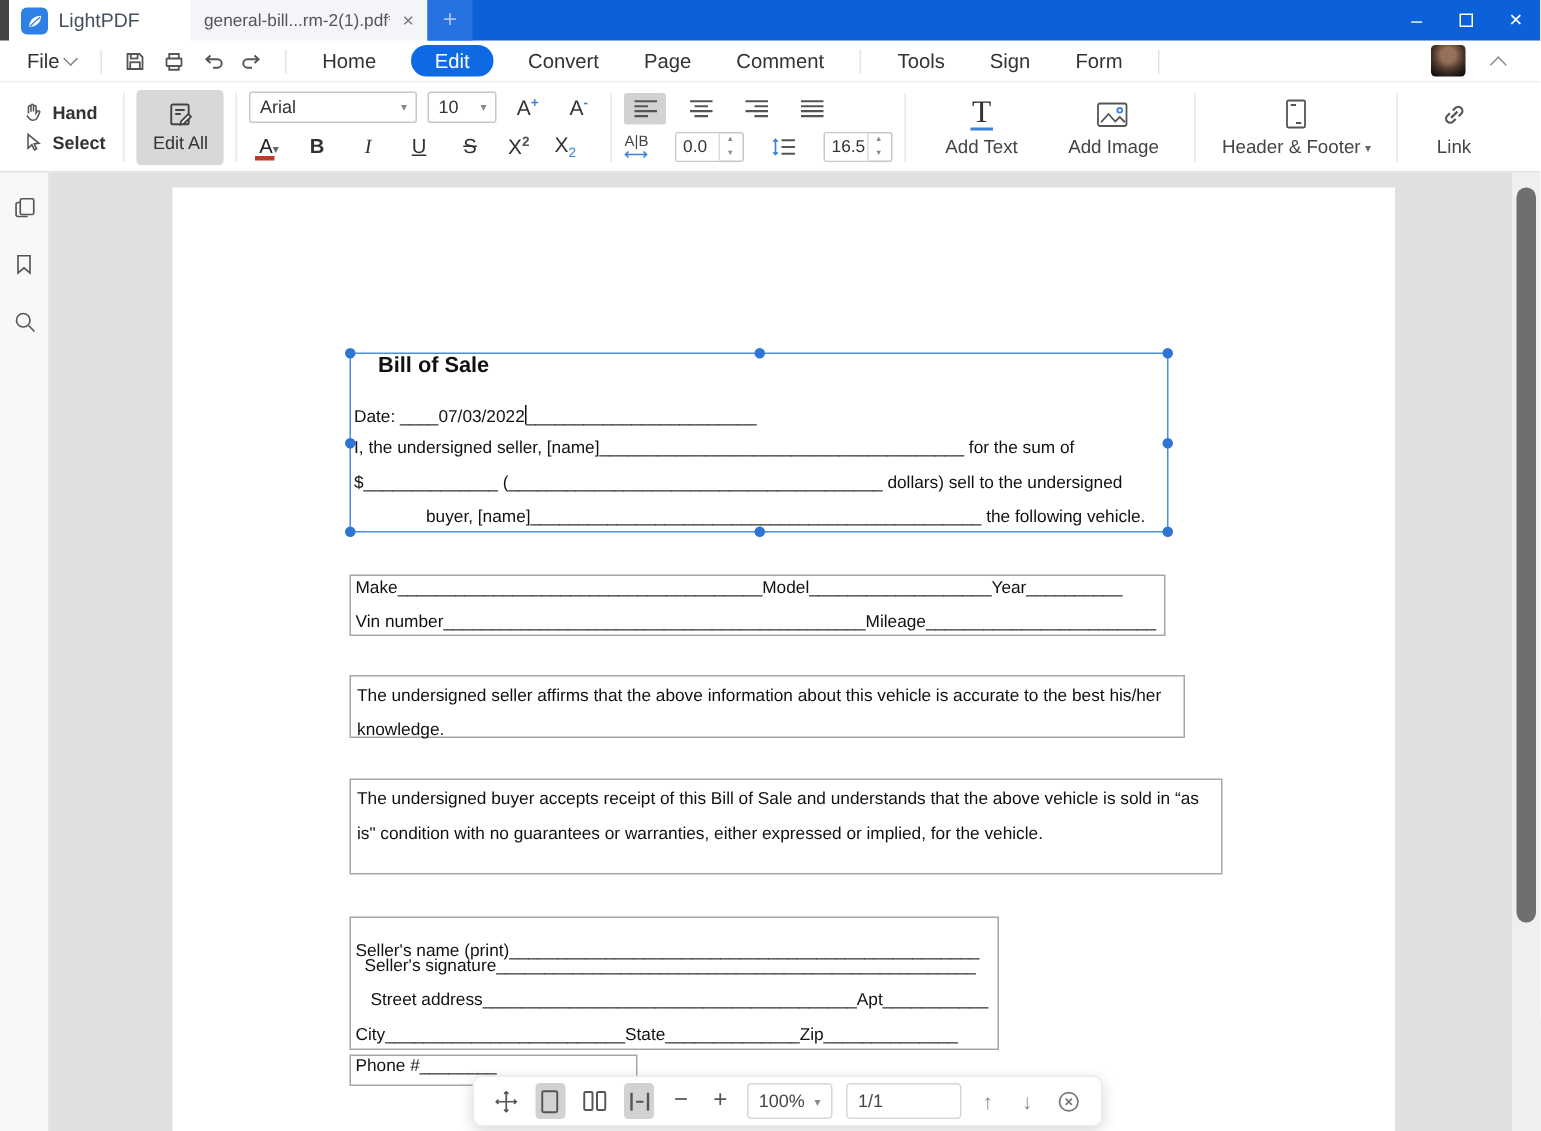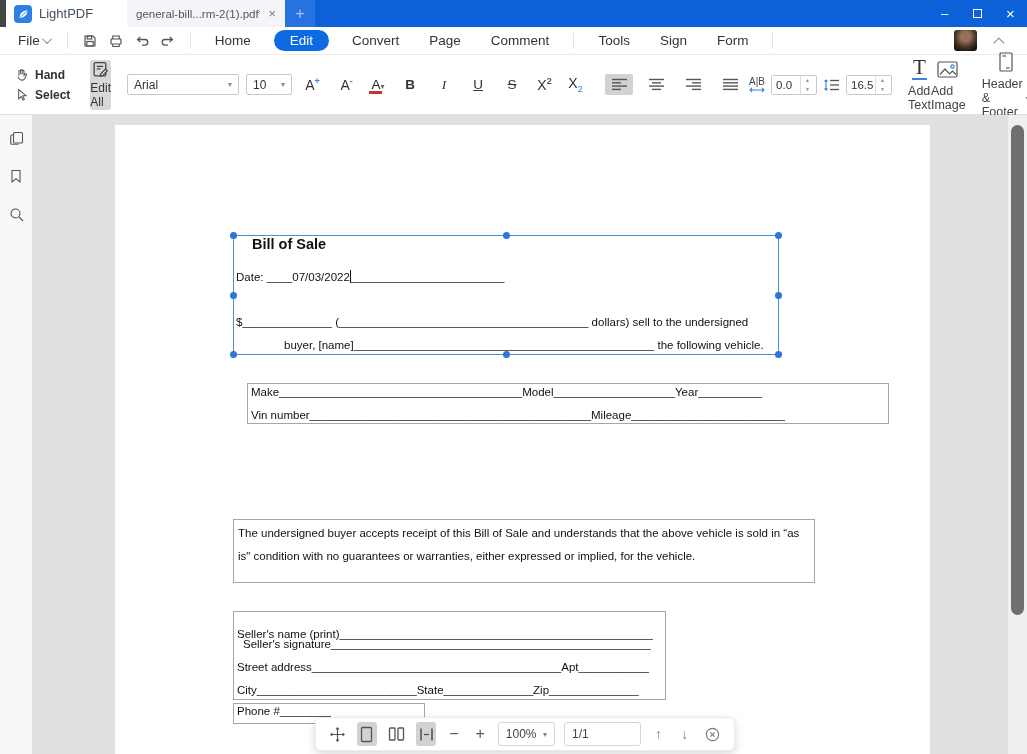--- a/index.html
+++ b/index.html
@@ -32,35 +32,35 @@
   .mb-item.active { background:#0e6ae3; color:#fff; padding:3px 16px; border-radius:13px; margin:0 8px; }
   .mb-right { margin-left:auto; display:flex; align-items:center; gap:20px; padding-right:10px; }
   .avatar { width:23px; height:21px; border-radius:3px; background:radial-gradient(circle at 50% 32%, #96705a 0 26%, #4a352a 55%, #17120f 85%); }
 
   
   .toolbar { height:60px; background:#fff; border-bottom:1px solid #e0e0e0; display:flex; align-items:center; padding:0 10px; }
   .t-div { width:1px; height:46px; background:#e8e8e8; margin:0 8px; }
   .g-modes { display:flex; flex-direction:column; gap:5px; padding:0 4px; }
   .mode-row { display:flex; align-items:center; gap:6px; font-size:12px; color:#333;font-weight:bold; }
   .editall { width:58px; height:50px; background:#d8d8d8; border-radius:3px; display:flex; flex-direction:column; align-items:center; justify-content:center; gap:2px; font-size:12px; color:#333; }
-  .g-col { display:flex; flex-direction:row; gap:5px;justify-content:center; }
+  .g-col { display:flex; flex-direction:column; gap:5px;justify-content:center; }
   .f-row1 { display:flex; align-items:center; gap:7px; }
   .f-row2 { display:flex; align-items:center; gap:4px; height:22px; }
   .select { border:1px solid #c8c8c8; border-radius:2px; height:21px; display:flex; align-items:center; padding:0 6px; font-size:12px; color:#333; background:#fff; }
   .sel-caret { margin-left:auto; font-size:8px; color:#888; padding-left:6px; }
   .szbtn { width:27px; text-align:center; font-size:14px; color:#333; position:relative; }
   .szbtn sup { font-size:9px; color:#3b82d9; font-weight:bold; }
   .fmt { width:30px; text-align:center; font-size:13.5px; color:#333; }
   .colorA { width:26px; text-align:center; font-size:13.5px; color:#222; position:relative; }
   .colorA .bar { position:absolute; left:4px; bottom:-2px; width:13px; height:3px; background:#c0392b; }
   .colorA .c { font-size:8px; color:#666; }
   .al-row { display:flex; align-items:center; gap:9px; }
   .al-btn { width:28px; height:21px; display:flex; align-items:center; justify-content:center; border-radius:2px; }
   .al-btn.active { background:#d2d2d2; }
-  .sp-row { display:flex; align-items:center; gap:6px; }
+  .sp-row { display:flex; align-items:center; gap:18px; }
   .spinner { width:46px; height:20px; border:1px solid #c8c8c8; border-radius:2px; display:flex; align-items:stretch; background:#fff; }
   .spinner input { width:28px; border:none; outline:none; font-size:11.5px; color:#333; padding-left:4px; font-family:"Liberation Sans",sans-serif; }
   .spin-arrows { display:flex; flex-direction:column; border-left:1px solid #dcdcdc; width:14px; }
   .spin-arrows span { flex:1; display:flex; align-items:center; justify-content:center; font-size:5px; color:#888; }
   .abicon { display:flex; flex-direction:column; align-items:center; font-size:10px; color:#444; line-height:1; }
   .bigbtn { display:flex; flex-direction:column; align-items:center; justify-content:center; gap:3px; font-size:12.5px; color:#444; }
   .bigbtn .ic { height:24px; display:flex; align-items:center; justify-content:center; }
   .addT { font-family:"Liberation Serif", serif; font-size:21px; color:#333; border-bottom:2px solid #3b82d9; line-height:0.9; padding:0 1px 1px; }
   .hf-label { display:flex; align-items:center; gap:3px; }
 
@@ -372,38 +372,42 @@
         <span class="handle" style="left:-4px;top:-4px;"></span>
         <span class="handle" style="left:269px;top:-4px;"></span>
         <span class="handle" style="right:-4px;top:-4px;"></span>
         <span class="handle" style="left:-4px;top:56px;"></span>
         <span class="handle" style="right:-4px;top:56px;"></span>
         <span class="handle" style="left:-4px;bottom:-4px;"></span>
         <span class="handle" style="left:269px;bottom:-4px;"></span>
         <span class="handle" style="right:-4px;bottom:-4px;"></span>
         <div class="doc-title">Bill of Sale</div>
         <div class="docline" style="left:2px;top:34px;"><span>Date: ____07/03/2022</span><span class="caret-bar"></span><span>________________________</span></div>
+        <div class="docline" style="left:2px;top:57px;">I, the undersigned seller, [name]______________________________________ for the sum of</div>
         <div class="docline" style="left:2px;top:80px;">$______________ (_______________________________________ dollars) sell to the undersigned</div>
         <div class="docline" style="left:2px;top:103px;padding-left:48px;">buyer, [name]_______________________________________________ the following vehicle.</div>
       </div>
 
-      <div class="gbox" style="left:132px;top:258px;width:642px;height:41px;">
+      <div class="gbox" style="left:118px;top:258px;width:544px;height:41px;">
         <div class="docline" style="left:3px;top:2px;">Make______________________________________Model___________________Year__________</div>
         <div class="docline" style="left:3px;top:25px;">Vin number____________________________________________Mileage________________________</div>
       </div>
 
+      <div class="gbox wrapbox" style="left:118px;top:325px;width:557px;height:42px;">
+        <span>The undersigned seller affirms that the above information about this vehicle is accurate to the best his/her knowledge.</span>
+      </div>
 
       <div class="gbox wrapbox" style="left:118px;top:394px;width:582px;height:64px;overflow:visible;">
         <span>The undersigned buyer accepts receipt of this Bill of Sale and understands that the above vehicle is sold in “as is" condition with no guarantees or warranties, either expressed or implied, for the vehicle.</span>
       </div>
 
       <div class="gbox" style="left:118px;top:486px;width:433px;height:89px;">
         <div class="docline" style="left:3px;top:16px;">Seller's name (print)_________________________________________________</div>
         <div class="docline" style="left:9px;top:26px;">Seller's signature__________________________________________________</div>
-        <div class="docline" style="left:3px;top:49px;text-align:center;">Street address_______________________________________Apt___________</div>
+        <div class="docline" style="left:13px;top:49px;text-align:center;">Street address_______________________________________Apt___________</div>
         <div class="docline" style="left:3px;top:72px;">City_________________________State______________Zip______________</div>
       </div>
 
       <div class="gbox" style="left:118px;top:578px;width:192px;height:21px;">
         <div class="docline" style="left:3px;top:1px;">Phone #________</div>
       </div>
 
     </div>
 
     <div class="floatbar">

